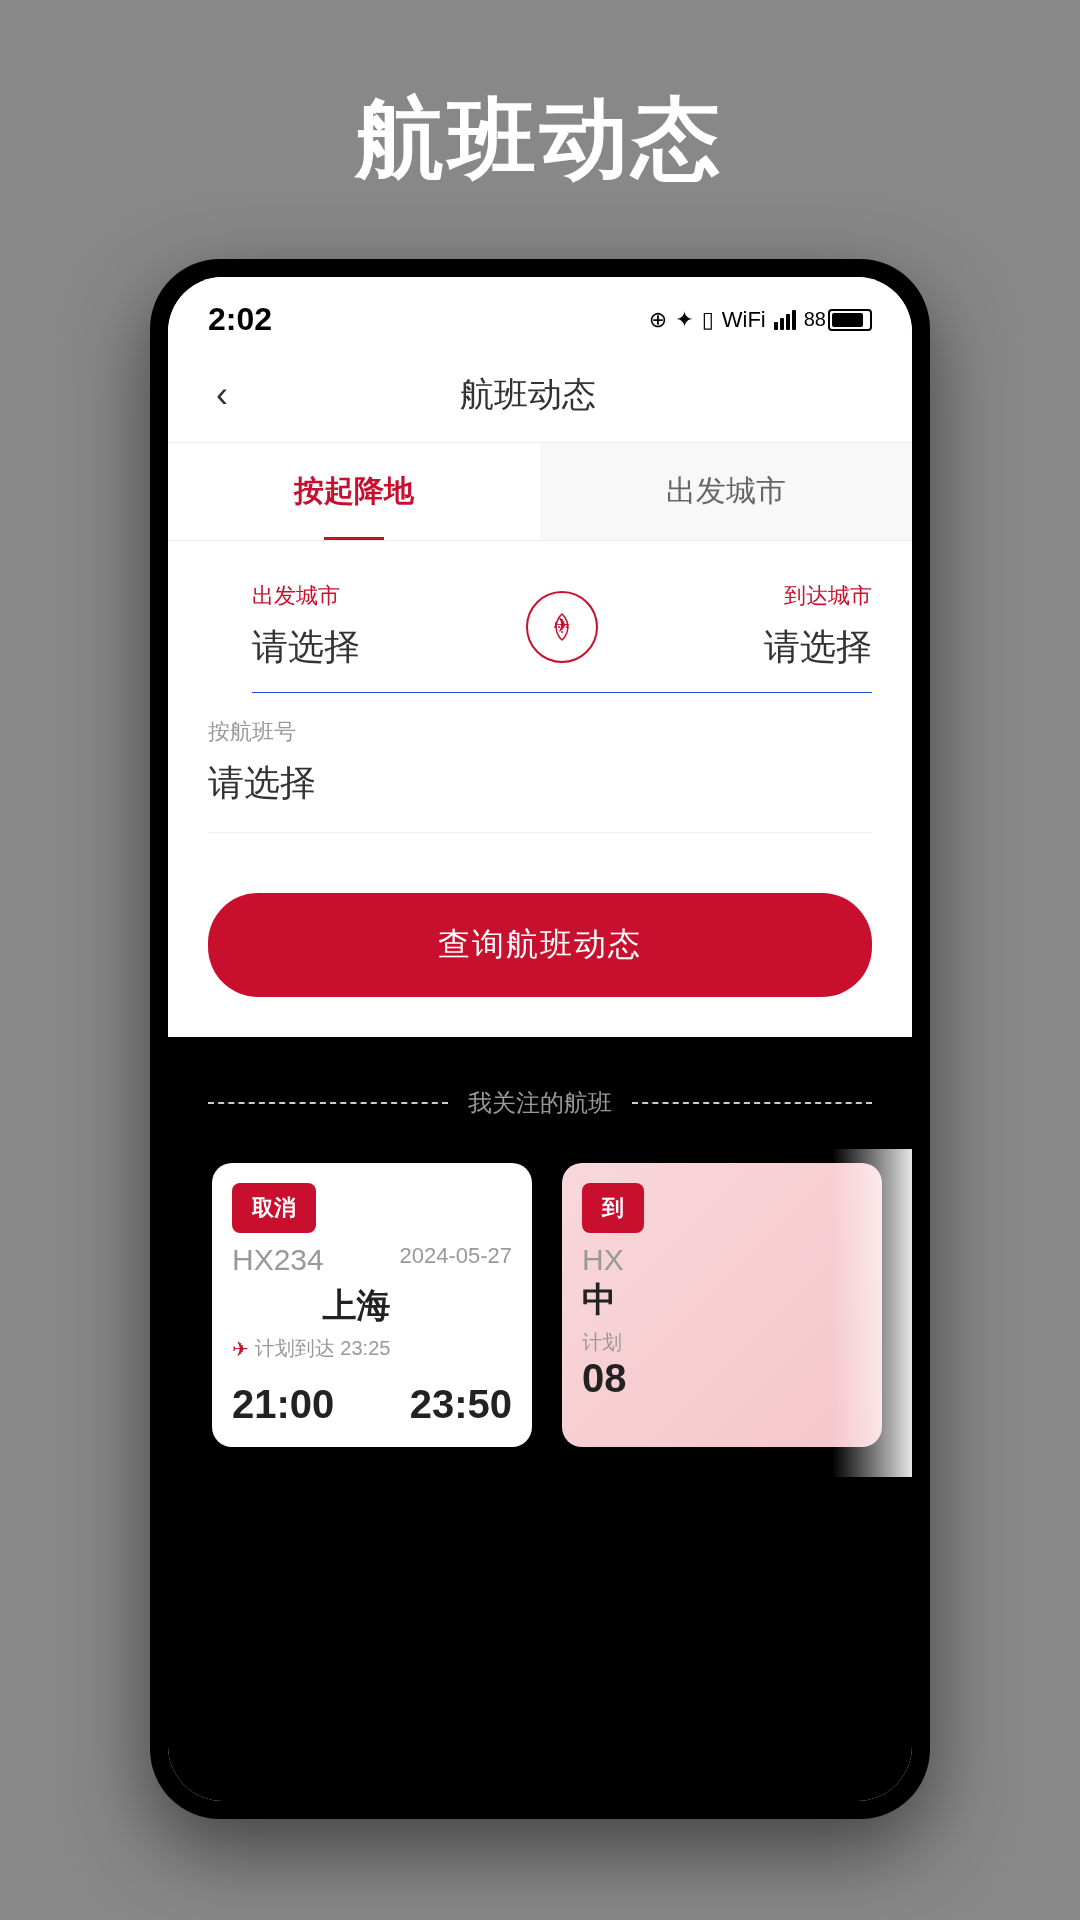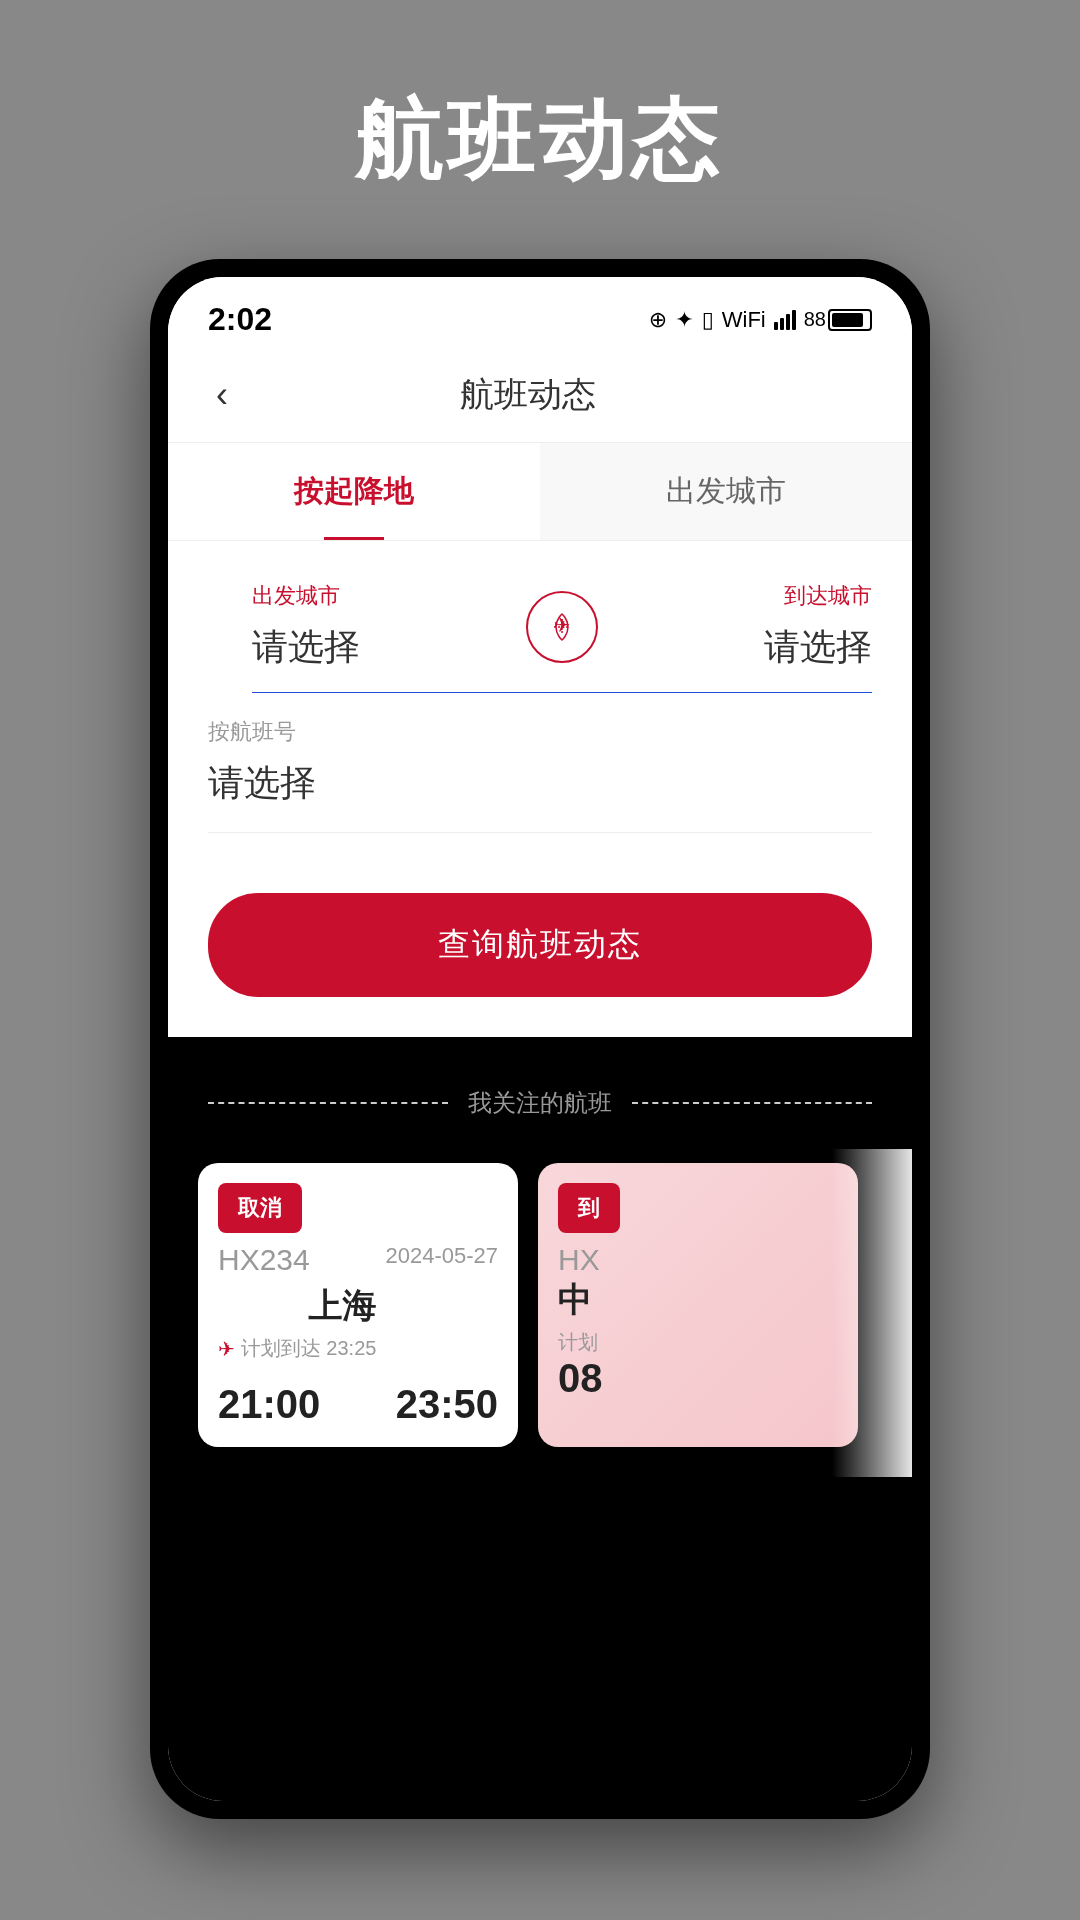--- a/index.html
+++ b/index.html
@@ -295,23 +295,24 @@
 
     .followed-title {
       font-size: 24px;
       color: #999;
       white-space: nowrap;
     }
 
     
     .flight-cards-container {
       display: flex;
-      gap: 20px;
+      gap: 30px;
       padding: 14px 30px 30px;
       overflow-x: hidden;
+      justify-content: flex-end;
     }
 
     .flight-card {
       background: #ffffff;
       border-radius: 20px;
       overflow: hidden;
       flex-shrink: 0;
       width: 320px;
       box-shadow: 0 2px 10px rgba(0,0,0,0.08);
     }

